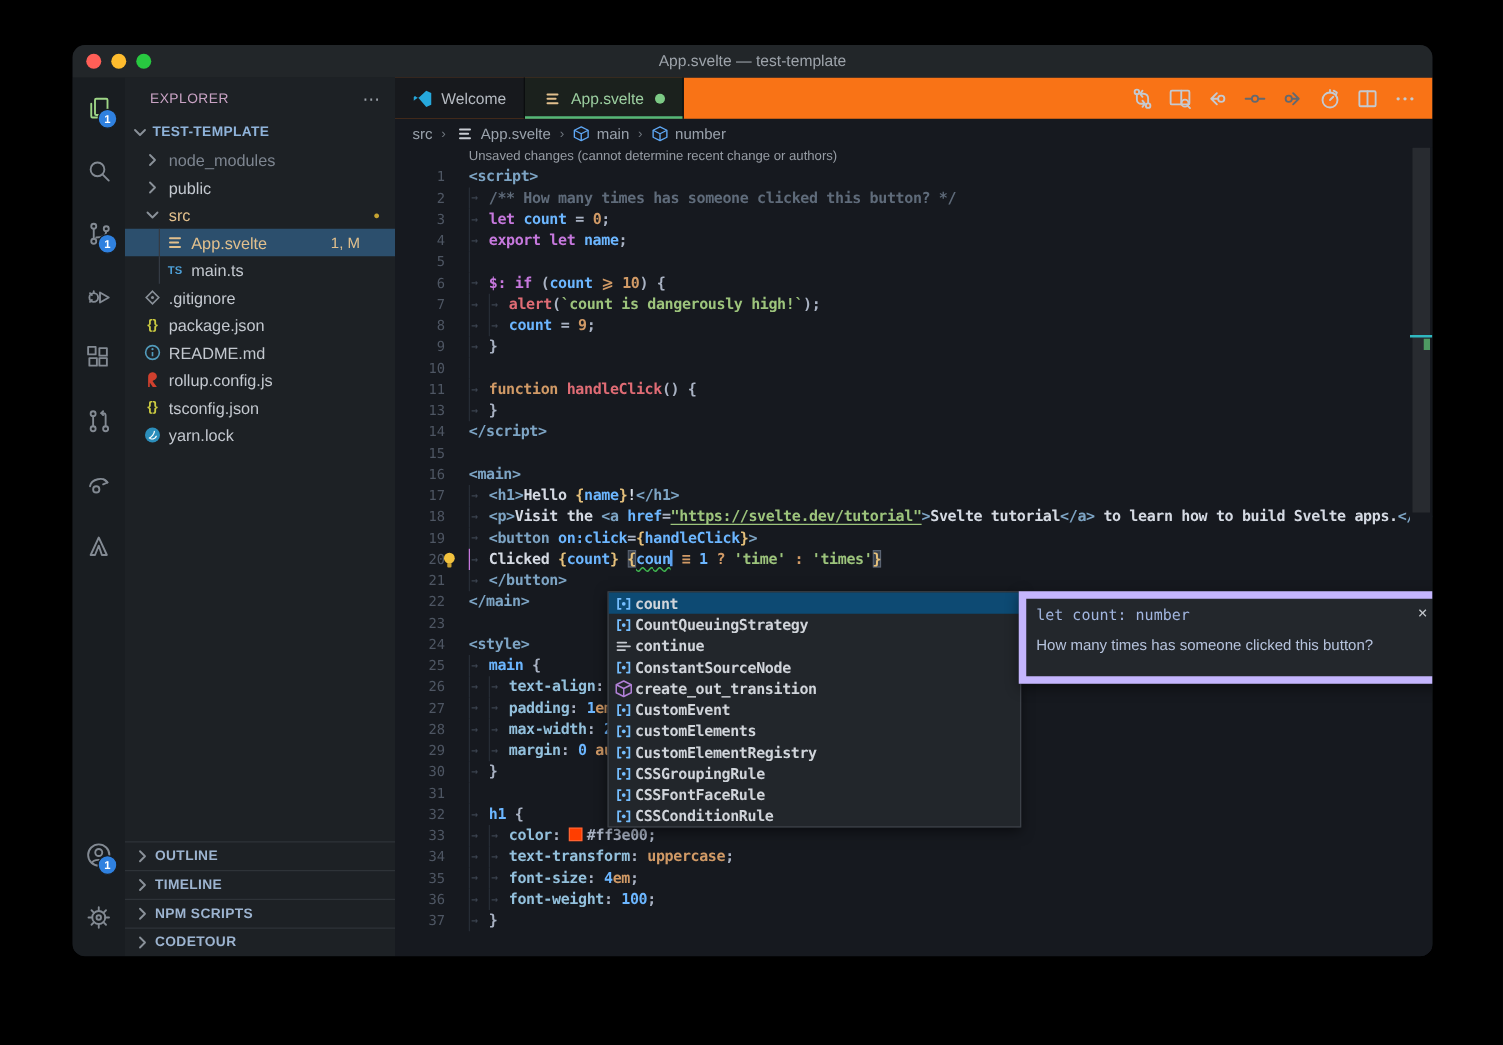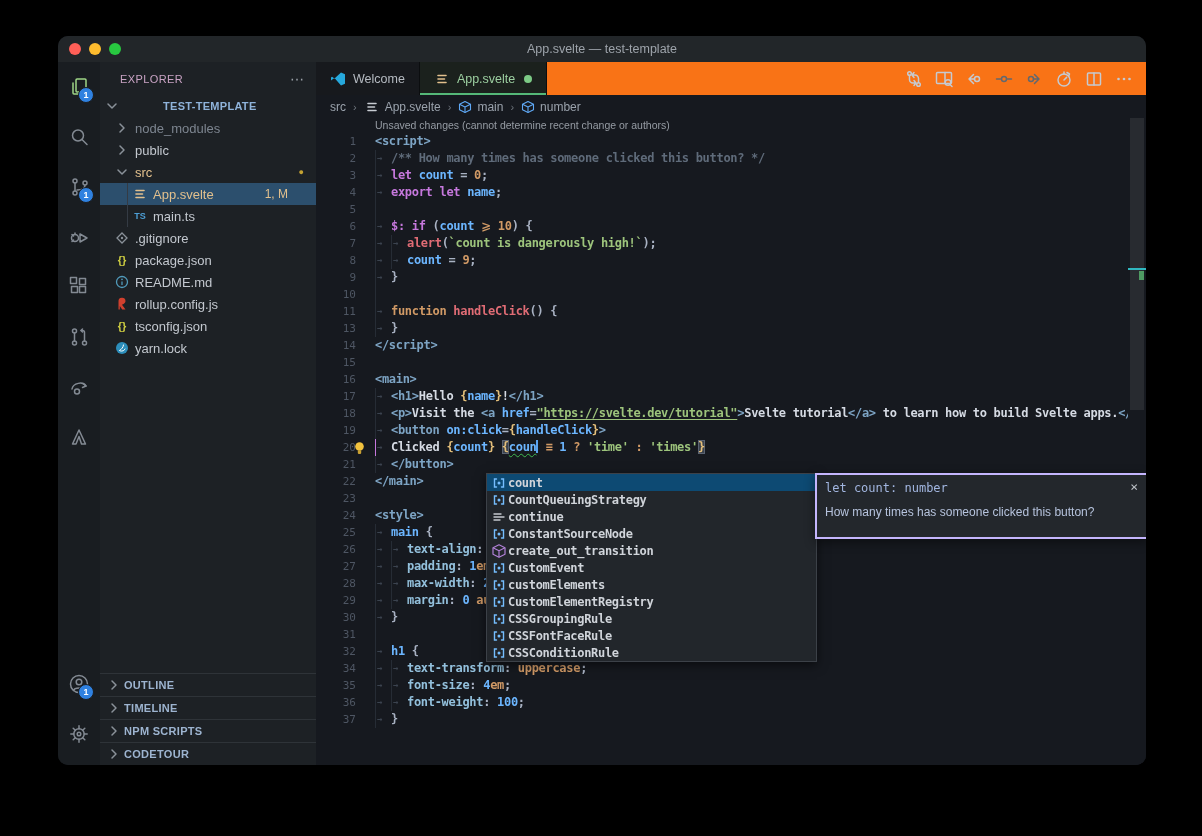--- a/index.html
+++ b/index.html
@@ -20,21 +20,21 @@
   .ab-bottom{margin-top:auto;display:flex;flex-direction:column;align-items:center;margin-bottom:6px;}
   .ab-item{width:42px;height:50px;display:flex;align-items:center;justify-content:center;position:relative;color:#838a93;cursor:pointer;}
   .ab-item.active{color:#9fd687;}
   .ab-badge{position:absolute;right:6px;bottom:9px;min-width:14px;height:14px;border-radius:8px;background:#2f81e0;
     color:#fff;font-size:9px;font-weight:bold;display:flex;align-items:center;justify-content:center;border:1px solid #191d21;}
   
   .sidebar{width:216px;background:#1d2125;display:flex;flex-direction:column;flex:0 0 auto;min-height:0;}
   .sb-header{height:33px;display:flex;align-items:center;padding:0 12px 0 20px;flex:0 0 auto;}
   .sb-title{font-size:11px;letter-spacing:.4px;color:#c9a3c4;}
   .sb-dots{margin-left:auto;color:#9aa0a8;font-size:14px;cursor:pointer;}
-  .sb-root{height:22px;display:flex;align-items:center;padding-left:4px;flex:0 0 auto;cursor:pointer;gap:41px;}
+  .sb-root{height:22px;display:flex;align-items:center;padding-left:4px;flex:0 0 auto;cursor:pointer;}
   .sb-root-label{font-size:11px;font-weight:bold;color:#8fb3da;letter-spacing:.3px;margin-left:2px;}
   .tree{flex:0 0 auto;}
   .trow{height:22px;display:flex;align-items:center;font-size:13px;color:#c3c8cf;position:relative;cursor:pointer;}
   .trow .tguide{position:absolute;left:27px;top:0;bottom:0;width:1px;background:#343b44;}
   .trow.sel{background:#2c4f6d;}
   .trow.dim .tlabel{color:#7d8590;}
   .trow.mod .tlabel{color:#e2c08d;}
   .tlabel{margin-left:5px;white-space:nowrap;}
   .ticon{width:16px;height:16px;display:flex;align-items:center;justify-content:center;flex:0 0 auto;}
   .tbadge{margin-left:auto;margin-right:28px;color:#e2c08d;font-size:12px;}
@@ -84,21 +84,21 @@
   .ovr-cursor{position:absolute;left:0;right:0;top:150px;height:2px;background:#30b8c0;}
   .ovr-mod{position:absolute;right:2px;top:153px;width:5px;height:9px;background:#4e9a62;}
   
   .suggest{position:absolute;left:170px;top:355px;width:329px;background:#22262b;border:1px solid #3c4148;
     box-shadow:0 3px 10px rgba(0,0,0,.55);z-index:5;}
   .srow{height:17px;display:flex;align-items:center;padding-left:3px;cursor:pointer;}
   .srow.sel{background:#0d4a73;}
   .sicon{width:18px;display:flex;align-items:center;justify-content:center;flex:0 0 auto;}
   .slabel{font-size:12px;letter-spacing:-.3px;font-weight:600;color:#d0d4da;white-space:nowrap;
     font-family:"DejaVu Sans Mono","DejaVu Sans",monospace;}
-  .docs{position:absolute;left:499px;top:355px;width:329px;height:62px;background:#23272c;border:2px solid #c4b5fd;
+  .docs{position:absolute;left:499px;top:355px;width:329px;height:62px;background:#23272c;border:6px solid #c4b5fd;
     z-index:6;box-shadow:0 3px 10px rgba(0,0,0,.45);}
   .doc-sig{font-family:"DejaVu Sans Mono","DejaVu Sans",monospace;font-size:12px;color:#a2b6e0;padding:6px 8px 0 8px;}
   .doc-desc{font-size:12px;color:#b6c3dd;padding:10px 8px 0 8px;font-family:"Liberation Sans",sans-serif;}
   .doc-close{position:absolute;right:8px;top:4px;color:#c0c4ca;font-size:13px;cursor:pointer;}
 </style>
 </head>
 <body>
 
 <div class="canvas">
   <div class="window">
@@ -524,20 +524,21 @@
               <div class="cline"><span class="gut">23</span><span class="lc"></span></div>
               <div class="cline"><span class="gut">24</span><span class="lc"><span class="tk-t">&lt;style&gt;</span></span></div>
               <div class="cline"><span class="gut">25</span><span class="lc"><span class="tabch"></span><span class="tk-v">main </span><span class="tk-p">{</span></span></div>
               <div class="cline"><span class="gut">26</span><span class="lc"><span class="tabch"></span><span class="tabch"></span><span class="tk-pr">text-align</span><span class="tk-p">: </span><span class="tk-n">center</span><span class="tk-p">;</span></span></div>
               <div class="cline"><span class="gut">27</span><span class="lc"><span class="tabch"></span><span class="tabch"></span><span class="tk-pr">padding</span><span class="tk-p">: </span><span class="tk-nb">1</span><span class="tk-n">em</span><span class="tk-p">;</span></span></div>
               <div class="cline"><span class="gut">28</span><span class="lc"><span class="tabch"></span><span class="tabch"></span><span class="tk-pr">max-width</span><span class="tk-p">: </span><span class="tk-nb">240</span><span class="tk-n">px</span><span class="tk-p">;</span></span></div>
               <div class="cline"><span class="gut">29</span><span class="lc"><span class="tabch"></span><span class="tabch"></span><span class="tk-pr">margin</span><span class="tk-p">: </span><span class="tk-nb">0</span><span class="tk-p"> </span><span class="tk-n">auto</span><span class="tk-p">;</span></span></div>
               <div class="cline"><span class="gut">30</span><span class="lc"><span class="tabch"></span><span class="tk-p">}</span></span></div>
               <div class="cline"><span class="gut">31</span><span class="lc"><span class="tabch noarrow"></span></span></div>
               <div class="cline"><span class="gut">32</span><span class="lc"><span class="tabch"></span><span class="tk-v">h1 </span><span class="tk-p">{</span></span></div>
+              <div class="cline"><span class="gut">33</span><span class="lc"><span class="tabch"></span><span class="tabch"></span><span class="tk-pr">color</span><span class="tk-p">: </span><span class="tk-sw"></span><span class="tk-p">#ff3e00;</span></span></div>
               <div class="cline"><span class="gut">34</span><span class="lc"><span class="tabch"></span><span class="tabch"></span><span class="tk-pr">text-transform</span><span class="tk-p">: </span><span class="tk-n">uppercase</span><span class="tk-p">;</span></span></div>
               <div class="cline"><span class="gut">35</span><span class="lc"><span class="tabch"></span><span class="tabch"></span><span class="tk-pr">font-size</span><span class="tk-p">: </span><span class="tk-nb">4</span><span class="tk-n">em</span><span class="tk-p">;</span></span></div>
               <div class="cline"><span class="gut">36</span><span class="lc"><span class="tabch"></span><span class="tabch"></span><span class="tk-pr">font-weight</span><span class="tk-p">: </span><span class="tk-nb">100</span><span class="tk-p">;</span></span></div>
               <div class="cline"><span class="gut">37</span><span class="lc"><span class="tabch"></span><span class="tk-p">}</span></span></div>
             </div>
           <div class="scrollstrip">
             <div class="sthumb"></div>
             <div class="ovr-cursor"></div>
             <div class="ovr-mod"></div>
           </div>

